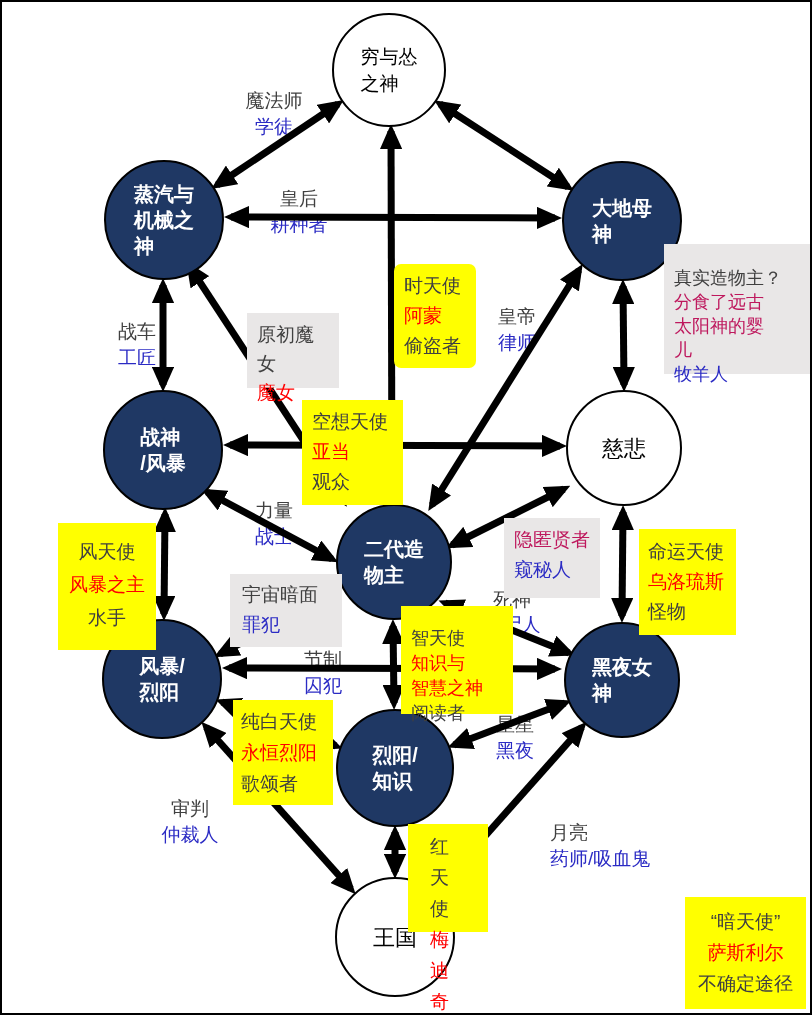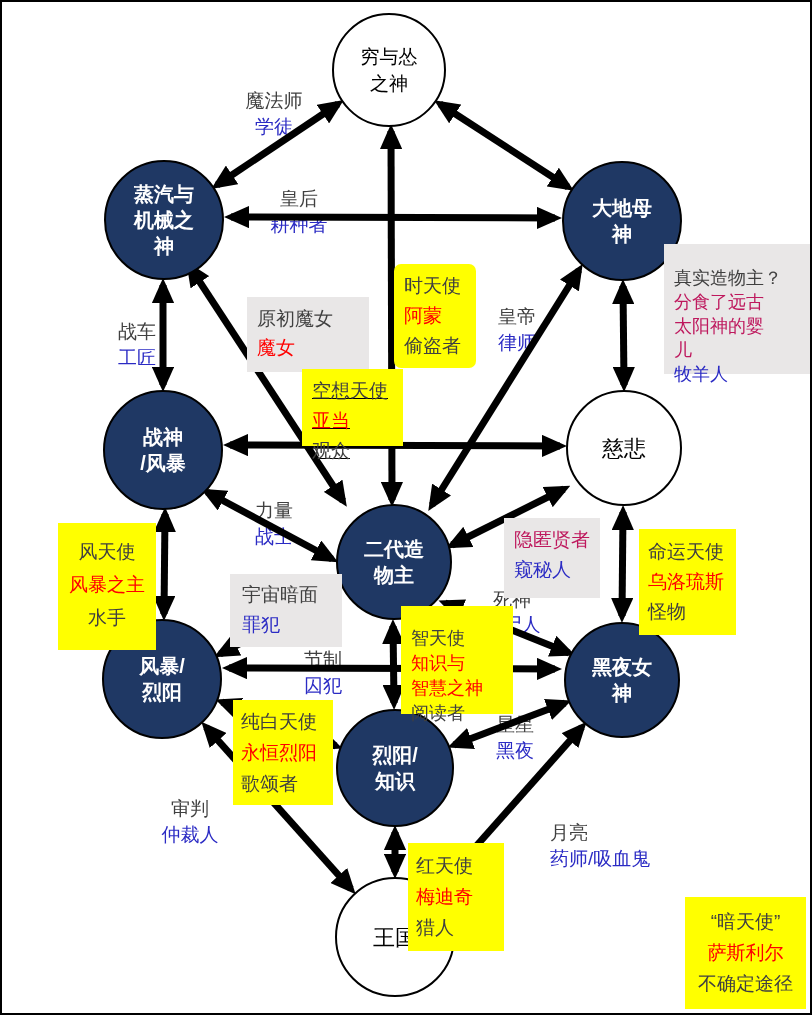--- a/index.html
+++ b/index.html
@@ -8,21 +8,21 @@
     border:2px solid #000;box-sizing:border-box;overflow:hidden;
     font-family:"Liberation Sans","DejaVu Sans",sans-serif;
   }
   svg.arrows{position:absolute;left:0;top:0;z-index:2;}
   svg.arrows line{stroke:#000;stroke-width:7;}
   .elabel{position:absolute;z-index:1;text-align:center;font-size:19px;line-height:26px;white-space:nowrap;}
   .elabel.left{text-align:left;}
   .elabel span{display:block;}
   .node{
     position:absolute;border-radius:50%;z-index:3;display:flex;align-items:center;justify-content:center;
-    text-align:center;box-sizing:border-box;border:2px solid #000;
+    text-align:left;box-sizing:border-box;border:2px solid #000;
   }
   .node.navy{background:#1F3864;color:#fff;font-weight:bold;font-size:20px;line-height:26px;}
   .node.white{background:#fff;color:#000;font-size:19px;line-height:27px;}
   .node.big{font-size:22px;}
   .node .ntext span{display:block;}
   .box{position:absolute;z-index:4;font-size:19px;line-height:30px;padding:7px 10px;box-sizing:border-box;}
   .box span{display:block;}
   .box.center{text-align:center;}
   .box.small{font-size:18px;line-height:24px;}
   .box.tight{line-height:29px;}
@@ -167,32 +167,32 @@
         <span>烈阳/</span>
         <span>知识</span>
       </div>
   </div>
 
   <div class="box yellow" style="left:392px;top:262px;width:82px;height:104px;border-radius:7px;">
     <span class="c-k">时天使</span>
       <span class="c-r">阿蒙</span>
       <span class="c-k">偷盗者</span>
   </div>
-  <div class="box gray tight" style="left:245px;top:295px;width:122px;height:75px;">
+  <div class="box gray tight" style="left:245px;top:311px;width:92px;height:75px;">
     <span class="c-k">原初魔女</span>
       <span class="c-r">魔女</span>
   </div>
   <div class="box gray small" style="left:662px;top:242px;width:159px;height:130px;padding:22px 10px;">
     <span class="c-k">真实造物主？</span>
       <span class="c-rs">分食了远古</span>
       <span class="c-rs">太阳神的婴</span>
       <span class="c-rs">儿</span>
       <span class="c-b">牧羊人</span>
   </div>
-  <div class="box yellow" style="left:300px;top:367px;width:101px;height:77px;text-decoration:underline;">
+  <div class="box yellow" style="left:300px;top:398px;width:101px;height:105px;">
     <span class="c-k">空想天使</span>
       <span class="c-r">亚当</span>
       <span class="c-k">观众</span>
   </div>
   <div class="box yellow center" style="left:56px;top:521px;width:98px;height:127px;line-height:33px;padding-top:12px;">
     <span class="c-k">风天使</span>
       <span class="c-r">风暴之主</span>
       <span class="c-k">水手</span>
   </div>
   <div class="box gray" style="left:502px;top:516px;width:96px;height:80px;">
@@ -212,21 +212,21 @@
     <span class="c-k">智天使</span>
       <span class="c-r">知识与</span>
       <span class="c-r">智慧之神</span>
       <span class="c-k">阅读者</span>
   </div>
   <div class="box yellow" style="left:231px;top:698px;width:100px;height:105px;padding:6px 8px;line-height:31px;">
     <span class="c-k">纯白天使</span>
       <span class="c-r">永恒烈阳</span>
       <span class="c-k">歌颂者</span>
   </div>
-  <div class="box yellow" style="left:406px;top:822px;width:96px;height:108px;padding:7px 8px;line-height:31px;margin-top:19px;">
+  <div class="box yellow" style="left:406px;top:822px;width:80px;height:108px;padding:7px 22px;line-height:31px;">
     <span class="c-k">红天使</span>
       <span class="c-r">梅迪奇</span>
       <span class="c-k">猎人</span>
   </div>
   <div class="box yellow center" style="left:683px;top:895px;width:121px;height:112px;padding:9px 12px;line-height:31px;">
     <span class="c-k">“暗天使”</span>
       <span class="c-r">萨斯利尔</span>
       <span class="c-k">不确定途径</span>
   </div>
 

